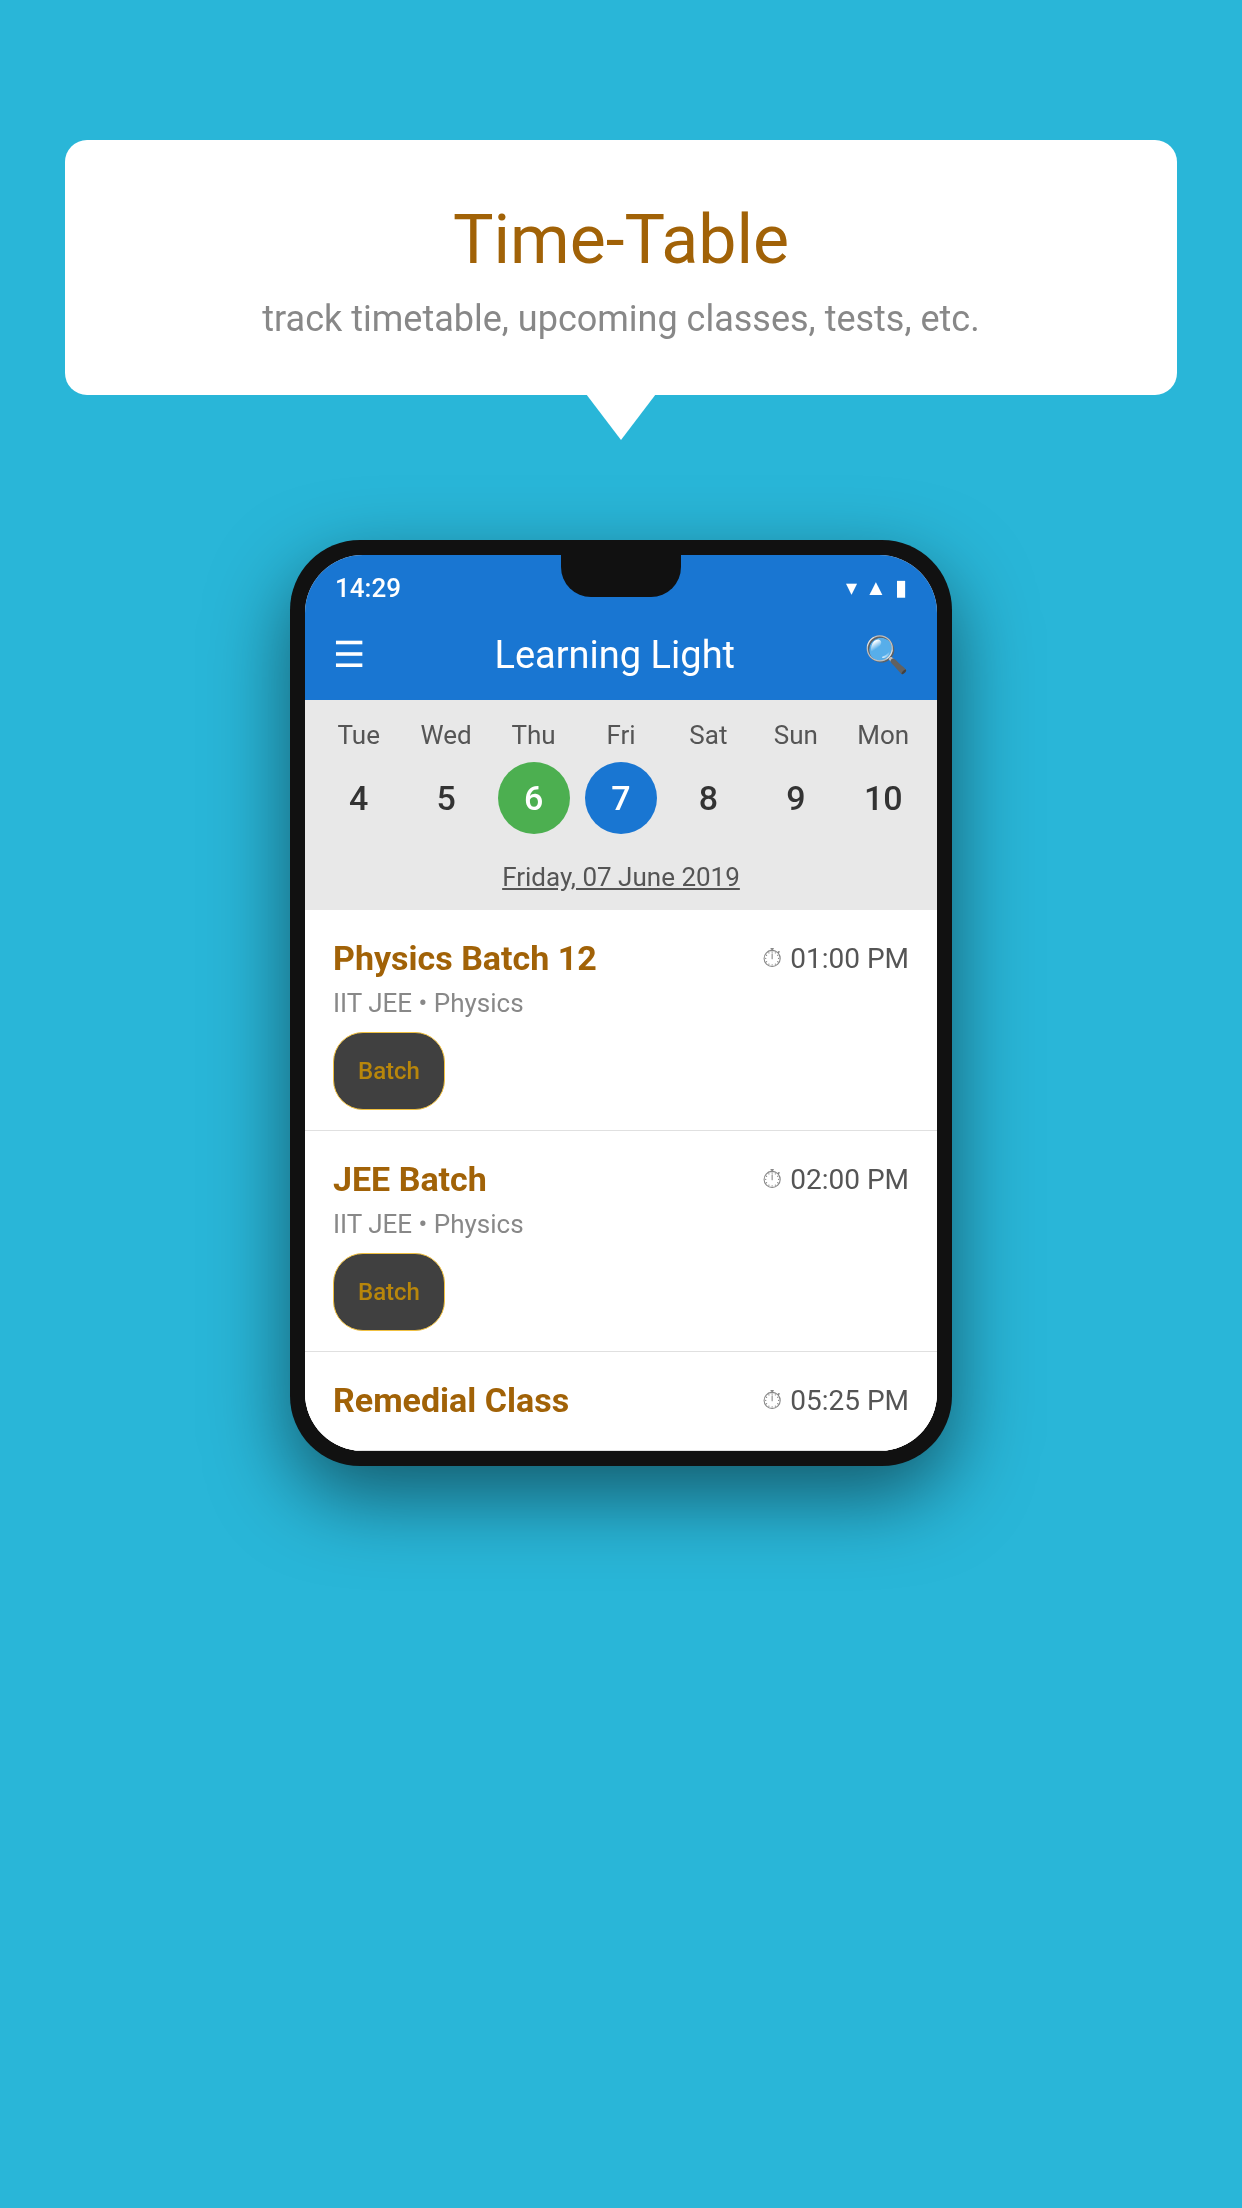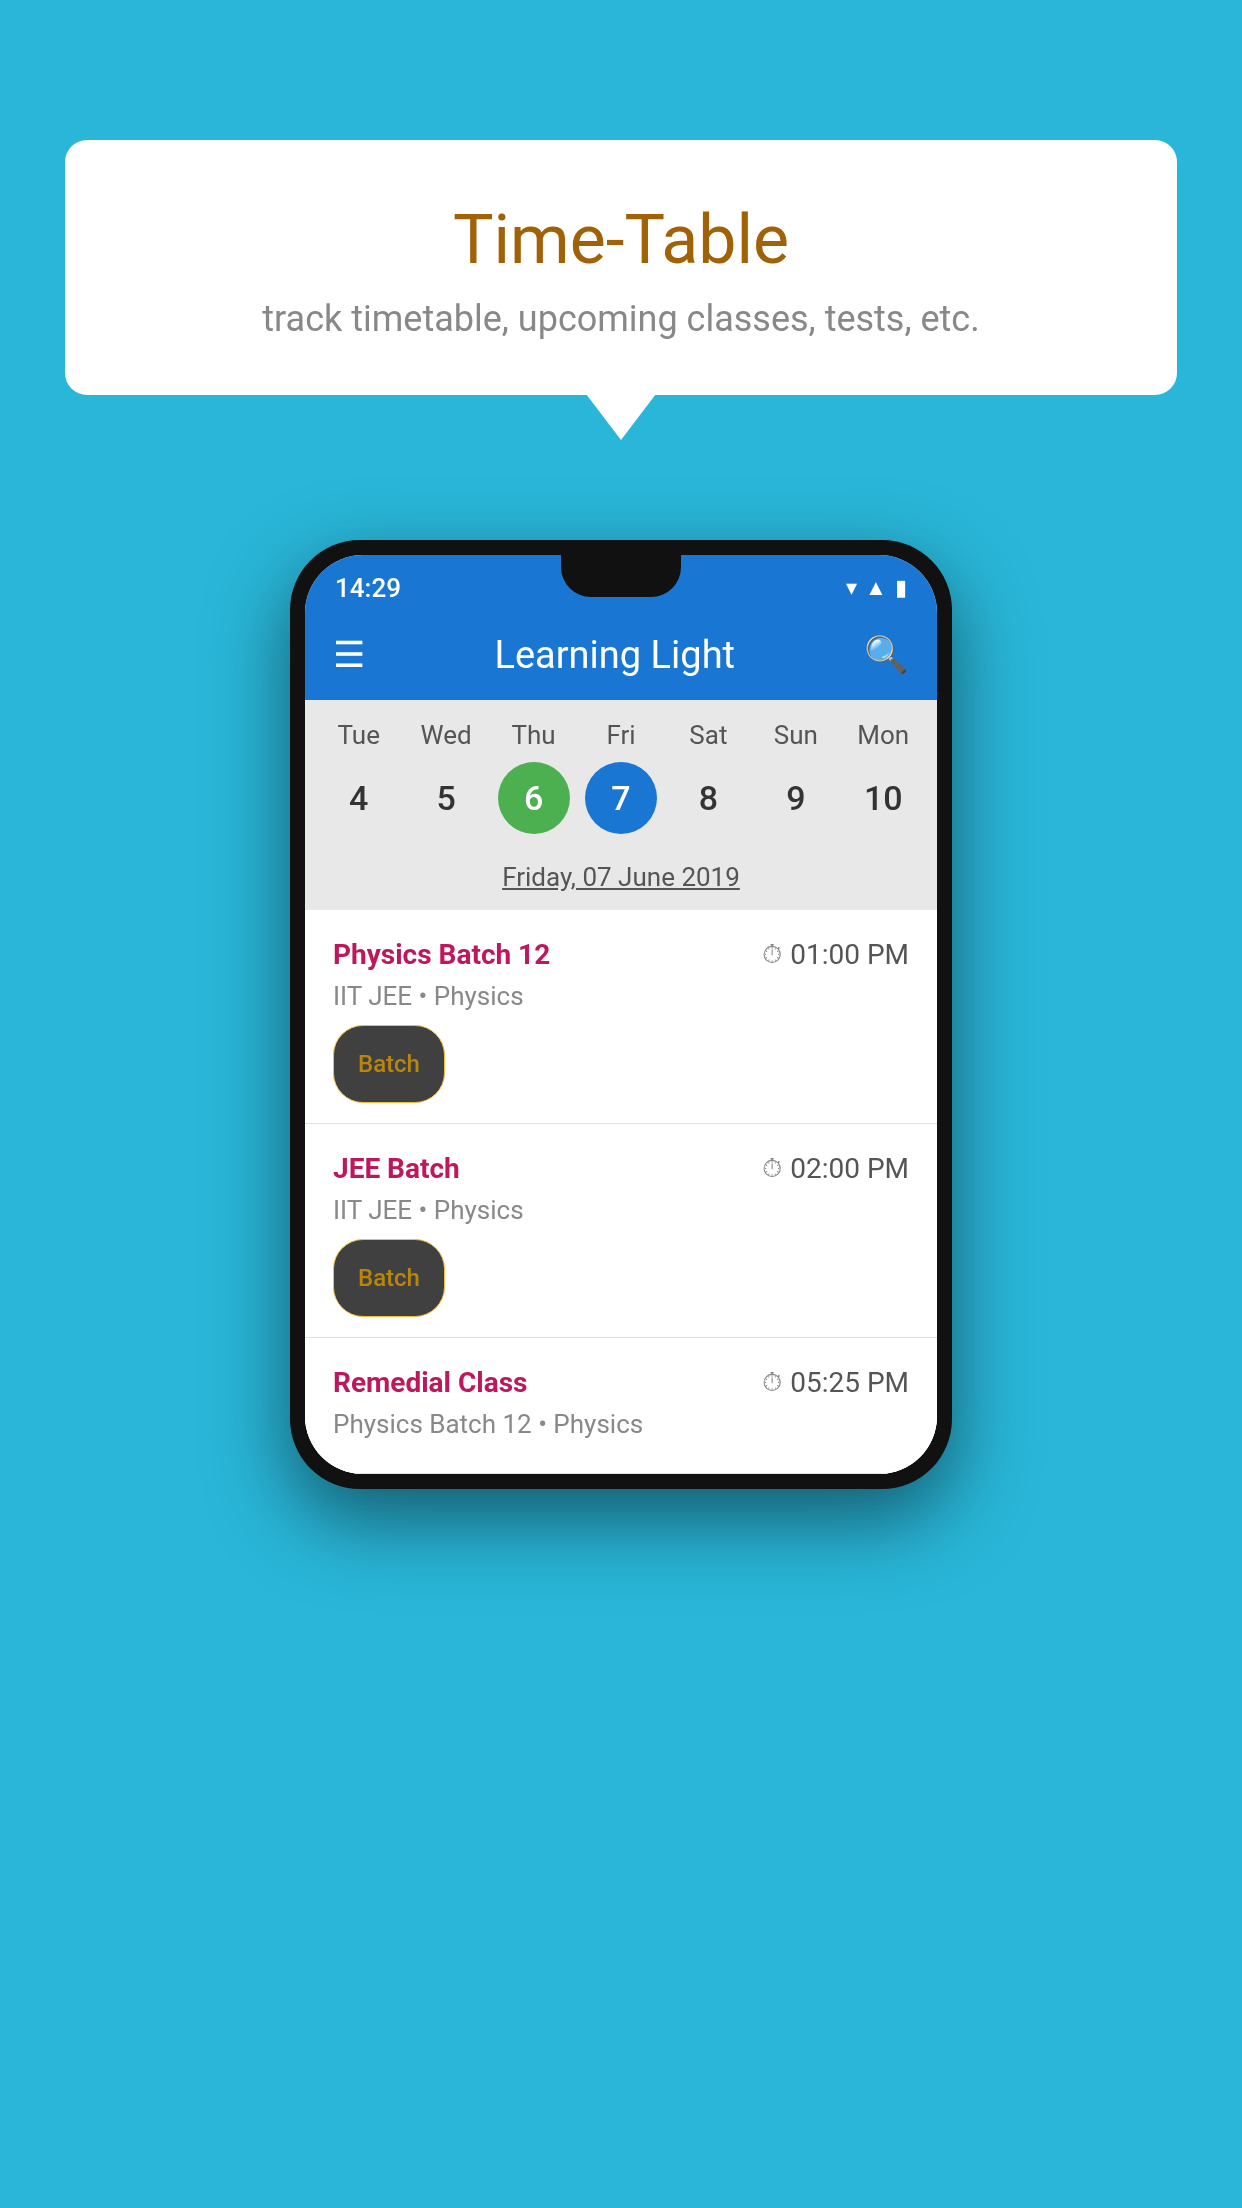--- a/index.html
+++ b/index.html
@@ -210,23 +210,23 @@
     }
 
     .class-item-header {
       display: flex;
       justify-content: space-between;
       align-items: center;
       margin-bottom: 10px;
     }
 
     .class-name {
-      font-size: 28px;
+      font-size: 34px;
       font-weight: 700;
-      color: #be185d;
+      color: #a16207;
     }
 
     .class-time {
       font-size: 28px;
       color: #555;
       display: flex;
       align-items: center;
       gap: 8px;
     }
 
@@ -330,20 +330,19 @@
     <span class="batch-tag">Batch</span>
   </div>
           <div class="class-item">
     <div class="class-item-header">
       <span class="class-name">Remedial Class</span>
       <span class="class-time">
         <span class="clock-icon">⏱</span>
         05:25 PM
       </span>
     </div>
-    <div class="class-subject">Physics Batch 12 • Physics</div>
 
   </div>
         </div>
 
     </div>
   </div>
 </div>
 
 </body></html>

